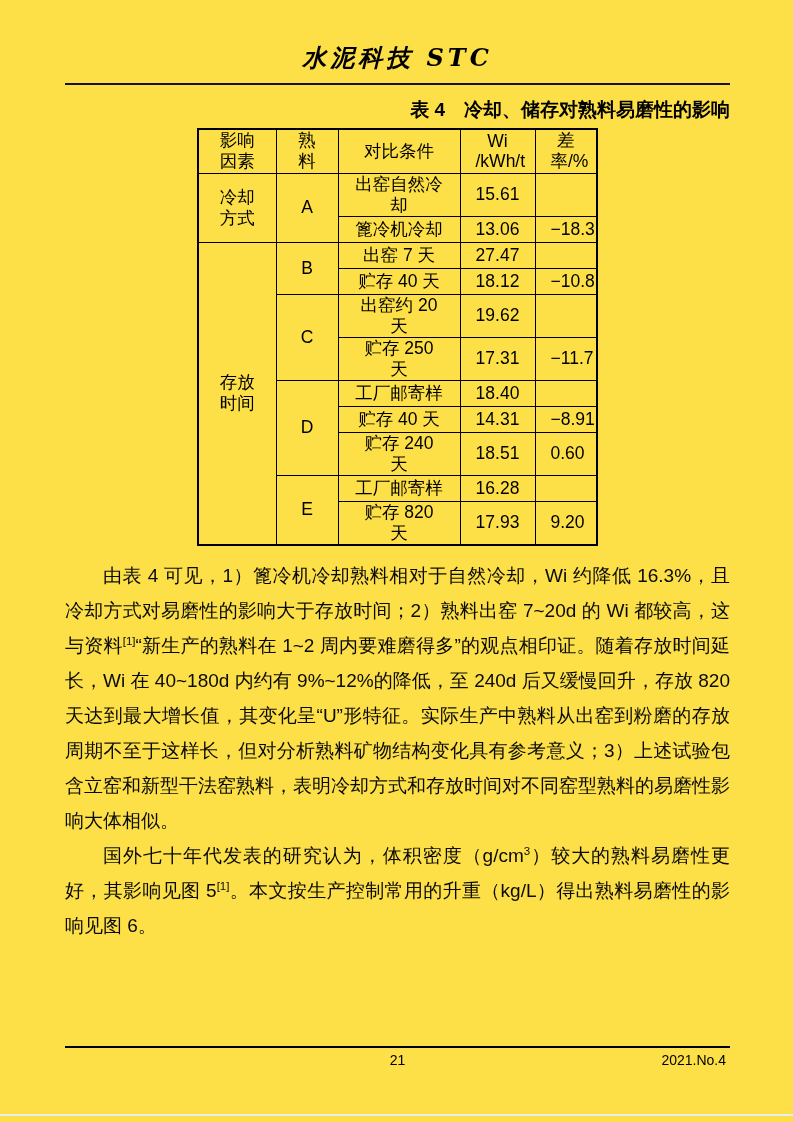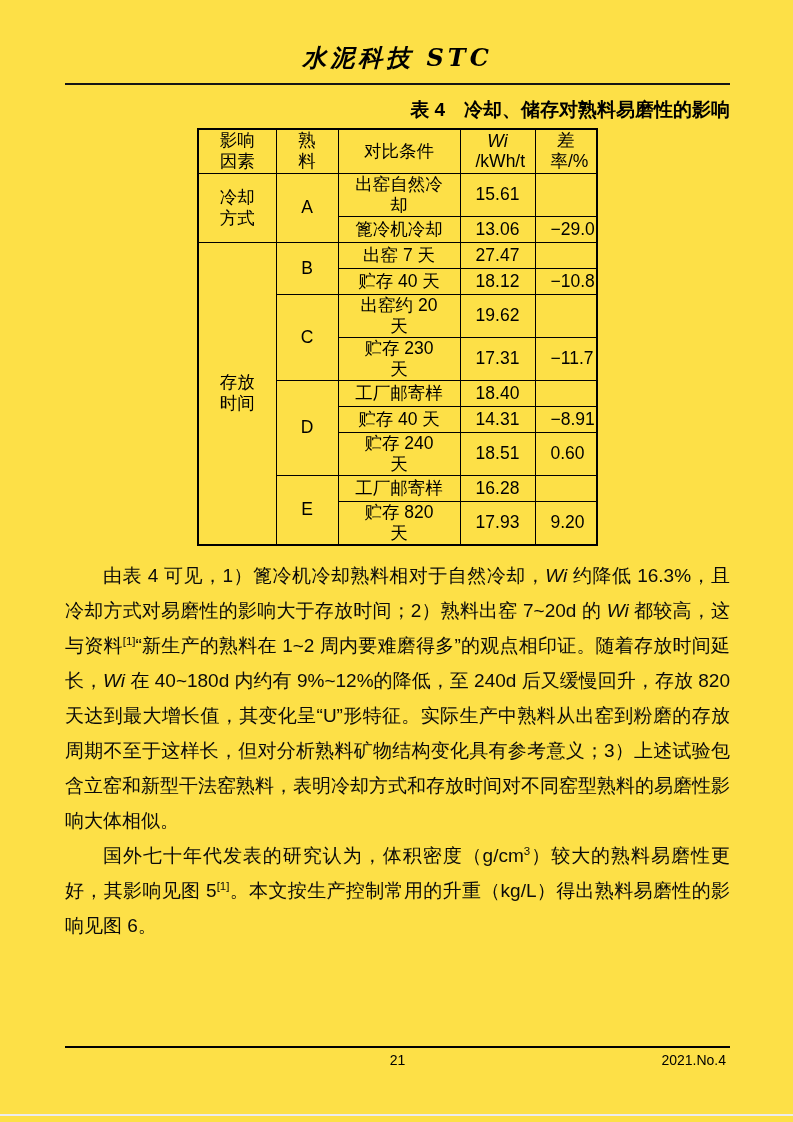--- a/index.html
+++ b/index.html
@@ -28,21 +28,21 @@
   }
   .rule-top { border:none; border-top:2px solid #151515; margin-bottom:5px; }
   
   .body-par {
     font-size:19px;
     line-height:35px;
     text-align:justify;
     color:#0a0a0a;
   }
   .body-par.indent { text-indent:38px; }
-  .it { font-style:italic; }
+  .it { }
   .sup { font-size:11.5px; vertical-align:super; line-height:0; }
   
   .tbl-caption {
     text-align:right;
     font-weight:bold;
     font-size:19px;
     margin:7px 0 5px 0;
   }
   table.t4 {
     border-collapse:collapse;
@@ -117,21 +117,21 @@
         <td rowspan="2" class="prewrap">冷却
 方式</td>
         <td rowspan="2">A</td>
         <td>出窑自然冷却</td>
         <td>15.61</td>
         <td></td>
       </tr>
       <tr>
         <td>篦冷机冷却</td>
         <td>13.06</td>
-        <td>−29.0</td>
+        <td>−18.3</td>
       </tr>
       <tr>
         <td rowspan="9" class="prewrap">存放
 时间</td>
         <td rowspan="2">B</td>
         <td>出窑 7 天</td>
         <td>27.47</td>
         <td></td>
       </tr>
       <tr>
@@ -139,21 +139,21 @@
         <td>18.12</td>
         <td>−10.8</td>
       </tr>
       <tr>
         <td rowspan="2">C</td>
         <td>出窑约 20 天</td>
         <td>19.62</td>
         <td></td>
       </tr>
       <tr>
-        <td>贮存 230 天</td>
+        <td>贮存 250 天</td>
         <td>17.31</td>
         <td>−11.7</td>
       </tr>
       <tr>
         <td rowspan="3">D</td>
         <td>工厂邮寄样</td>
         <td>18.40</td>
         <td></td>
       </tr>
       <tr>

